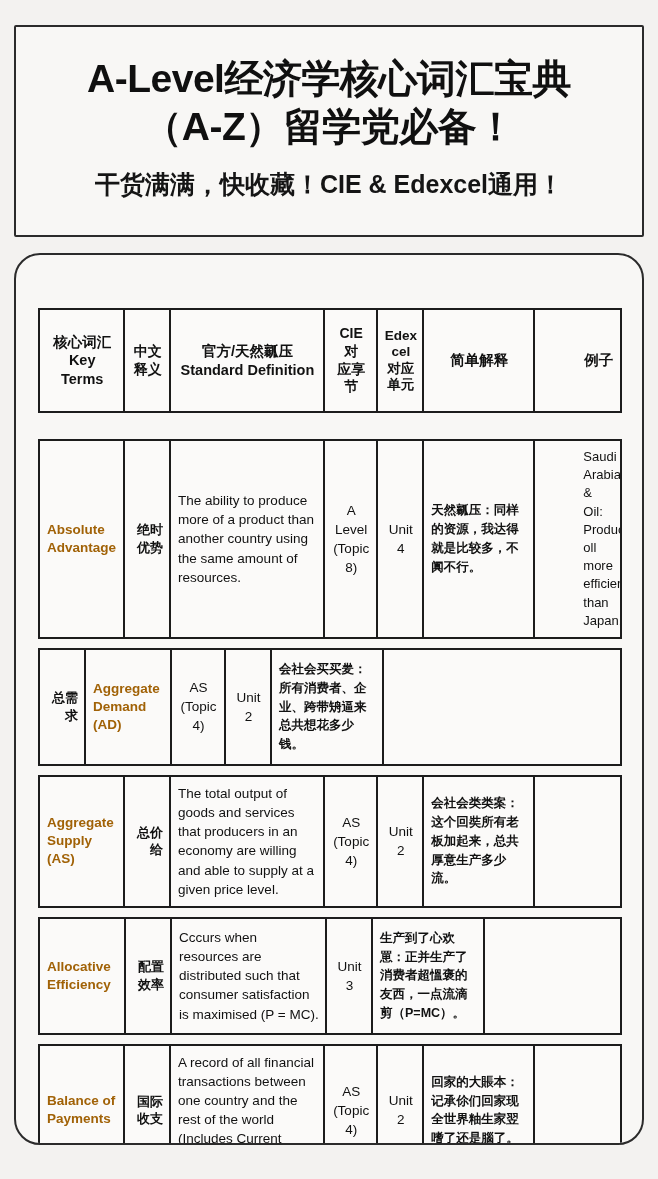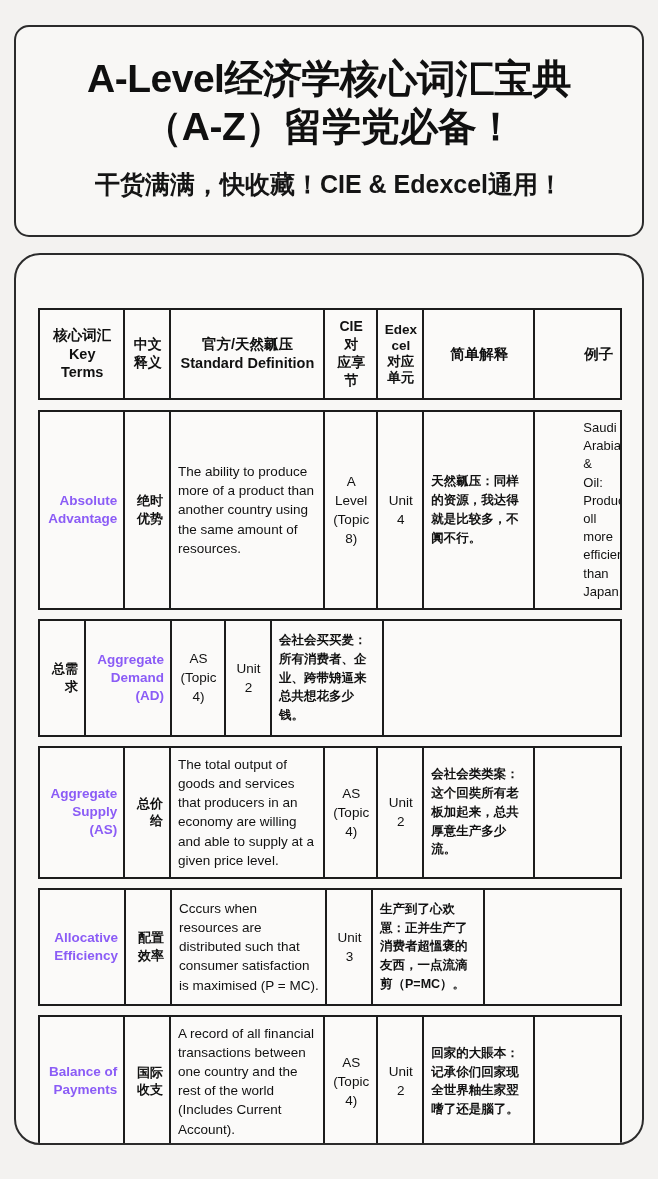--- a/index.html
+++ b/index.html
@@ -22,21 +22,21 @@
     box-sizing: border-box;
     padding: 25px 14px 0 14px;
   }
 
   
   .header-card {
     box-sizing: border-box;
     width: 630px;
     height: 212px;
     border: 2px solid #2b2b2b;
-    border-radius: 15px;
+    border-radius: 2px;
     background: #f8f7f5;
     display: flex;
     flex-direction: column;
     align-items: center;
     justify-content: center;
     padding: 6px 18px 12px 18px;
   }
   .title-line {
     font-size: 39px;
     font-weight: 700;
@@ -74,22 +74,22 @@
   }
   .trow {
     display: flex;
     width: 584px;
     border: 2px solid #1c1c1c;
     background: #fbfaf9;
     margin-bottom: 9px;
     box-sizing: border-box;
   }
   .trow.header-row {
-    height: 92px;
-    margin-bottom: 10px;
+    height: 105px;
+    margin-bottom: 26px;
   }
   .tcell {
     box-sizing: border-box;
     border-right: 2px solid #1c1c1c;
     padding: 7px 6px 7px 7px;
     display: flex;
     flex-direction: column;
     justify-content: center;
     overflow: hidden;
   }
@@ -121,22 +121,21 @@
   .header-row .c-edx { font-size: 14px; }
   .header-row .c-edx { font-size: 13.5px; line-height: 1.2; }
   .hsub { display: block; }
 
   
   .trow.data-row { min-height: 118px; }
   .cell-term {
     font-weight: 700;
     font-size: 13.5px;
     line-height: 1.34;
-    color: #8b5cf6;
-    text-align: right;
+    color: #a16207;
   }
   .cell-cn {
     font-weight: 700;
     font-size: 13px;
     line-height: 1.35;
     color: #111;
     text-align: right;
   }
   .cell-def {
     font-size: 13.5px;

